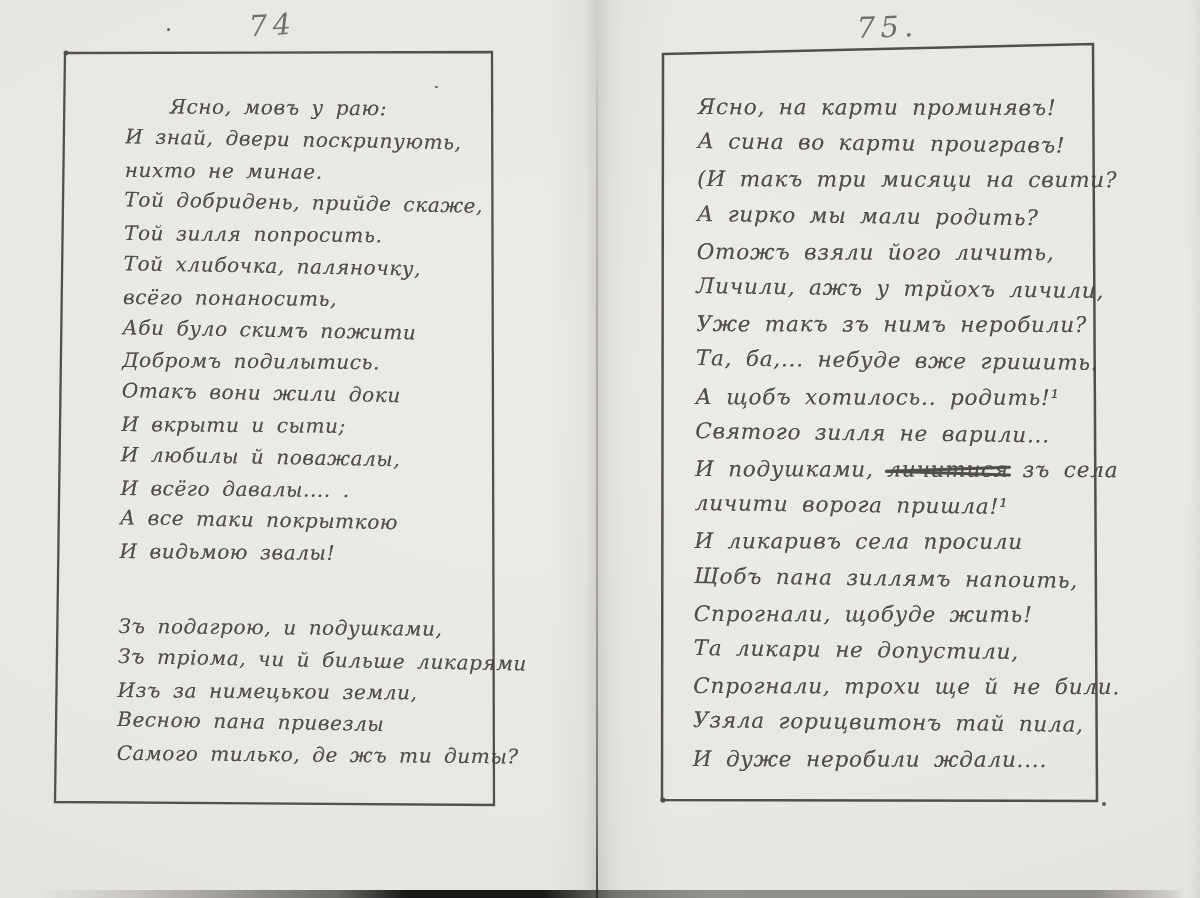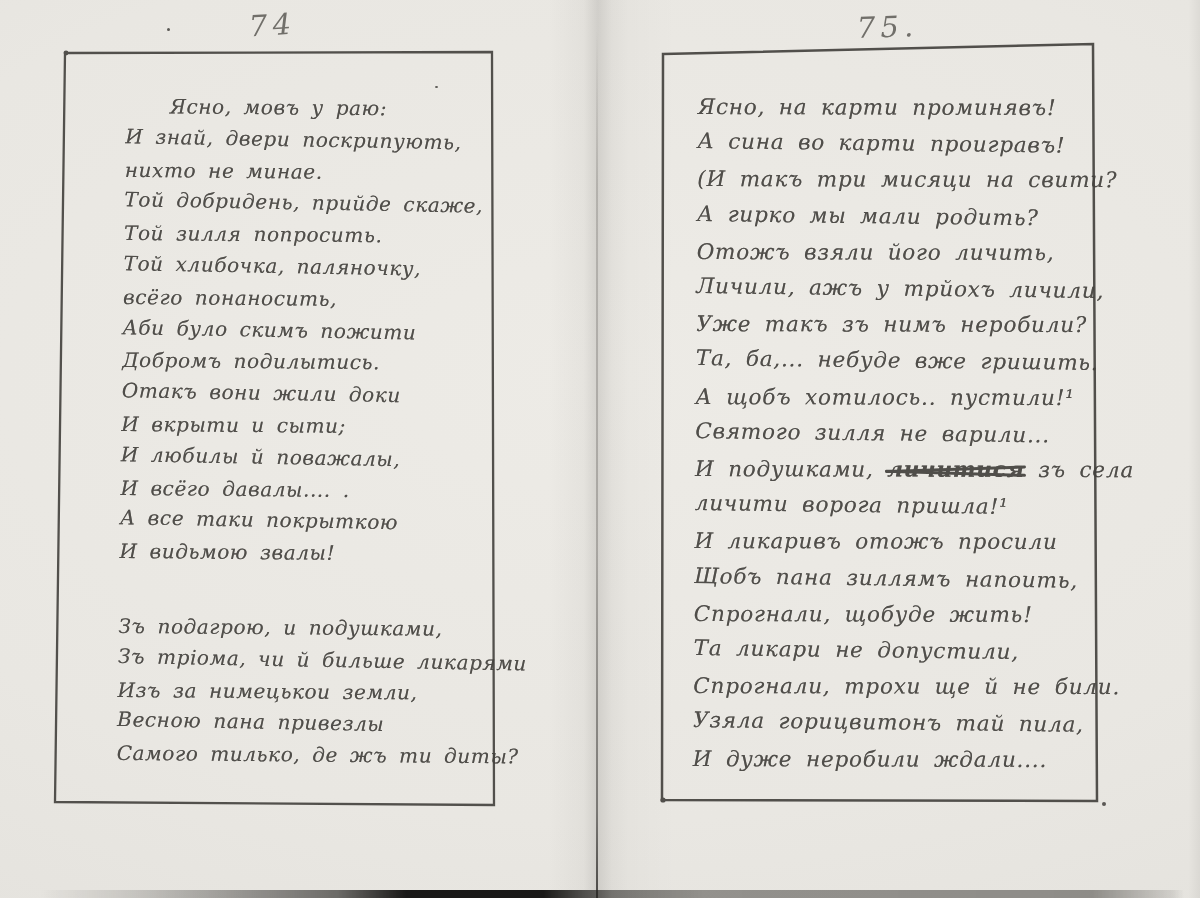--- a/index.html
+++ b/index.html
@@ -49,21 +49,21 @@
   }
   .text-block.p75 {
     left:698px; top:88px; width:410px; font-size:21.5px; line-height:36.2px;
     letter-spacing:.8px; word-spacing:6px; transform:rotate(.45deg); transform-origin:0 0;
   }
   .stanza + .stanza { margin-top:43px; }
   .ms-line { transform:rotate(-.3deg); opacity:.93; text-shadow:0 0 .5px rgba(62,60,56,.55); }
   .ms-line:nth-child(even) { transform:rotate(.25deg); }
   .text-block.p74 .stanza:first-child .ms-line:first-child { padding-left:44px; }
   
-  .scribble { position:relative;font-weight:bold; }
+  .scribble { position:relative; }
   .scribble::before, .scribble::after {
     content:""; position:absolute; left:-2px; right:-2px; height:3px;
     background:currentColor; border-radius:2px;
   }
   .scribble::before { top:45%; transform:rotate(-2deg); }
   .scribble::after  { top:60%; transform:rotate(1.6deg); }
   
   .speck { position:absolute; background:#5a5854; border-radius:50%; }
   .speck.s1 { left:167px; top:28px; width:3px; height:3px; }
   .speck.s2 { left:435px; top:86px; width:3px; height:2px; }
@@ -117,25 +117,25 @@
   <div class="text-block p75">
       <div class="stanza">
         <div class="ms-line"><span>Ясно, на карти проминявъ!</span></div>
         <div class="ms-line"><span>А сина во карти проигравъ!</span></div>
         <div class="ms-line"><span>(И такъ три мисяци на свити?</span></div>
         <div class="ms-line"><span>А гирко мы мали родить?</span></div>
         <div class="ms-line"><span>Отожъ взяли його личить,</span></div>
         <div class="ms-line"><span>Личили, ажъ у трйохъ личили,</span></div>
         <div class="ms-line"><span>Уже такъ зъ нимъ неробили?</span></div>
         <div class="ms-line"><span>Та, ба,... небуде вже гришить.</span></div>
-        <div class="ms-line"><span>А щобъ хотилось.. пустили!¹</span></div>
+        <div class="ms-line"><span>А щобъ хотилось.. родить!¹</span></div>
         <div class="ms-line"><span>Святого зилля не варили...</span></div>
         <div class="ms-line"><span>И подушками, </span><span class="scribble">личитися</span><span> зъ села</span></div>
         <div class="ms-line"><span>личити ворога пришла!¹</span></div>
-        <div class="ms-line"><span>И ликаривъ отожъ просили</span></div>
+        <div class="ms-line"><span>И ликаривъ села просили</span></div>
         <div class="ms-line"><span>Щобъ пана зиллямъ напоить,</span></div>
         <div class="ms-line"><span>Спрогнали, щобуде жить!</span></div>
         <div class="ms-line"><span>Та ликари не допустили,</span></div>
         <div class="ms-line"><span>Спрогнали, трохи ще й не били.</span></div>
         <div class="ms-line"><span>Узяла горицвитонъ тай пила,</span></div>
         <div class="ms-line"><span>И дуже неробили ждали....</span></div>
       </div>
     </div>
 
   <div class="speck s1"></div>

